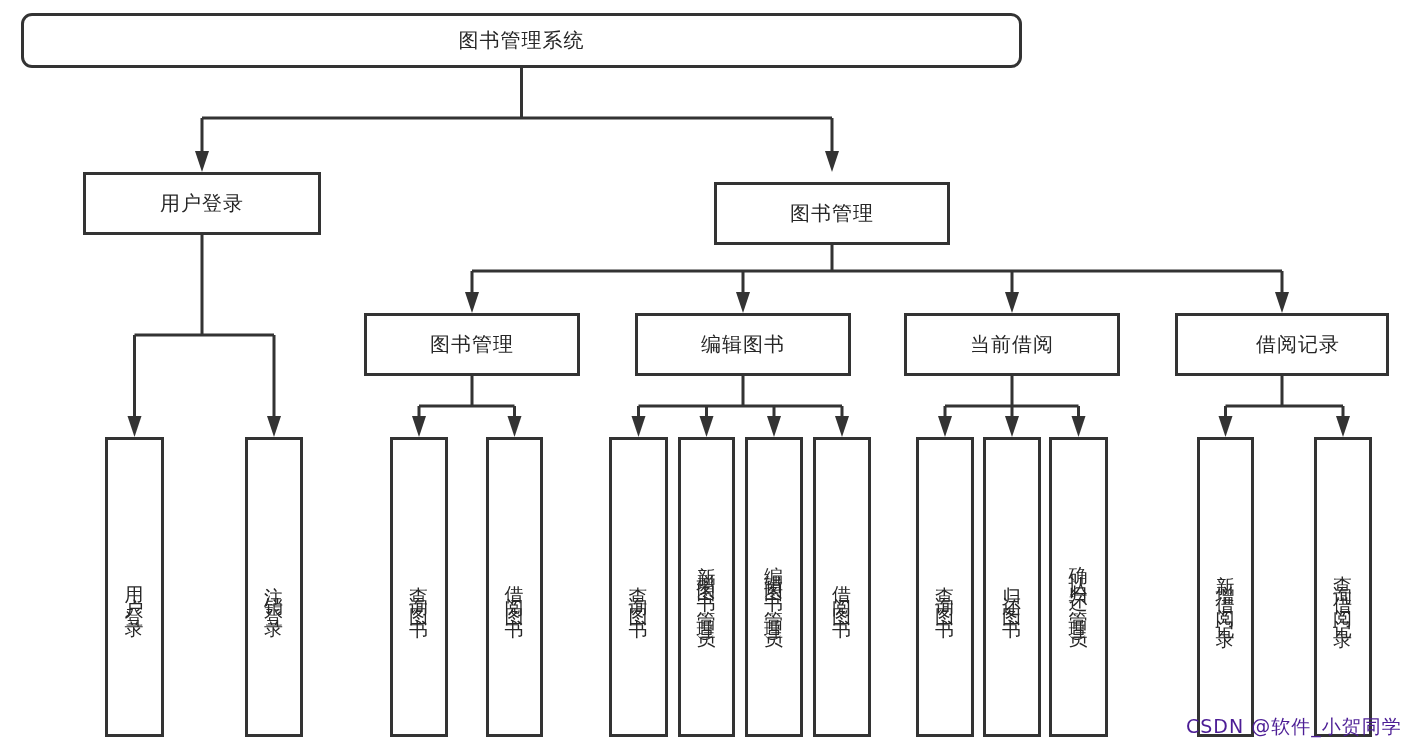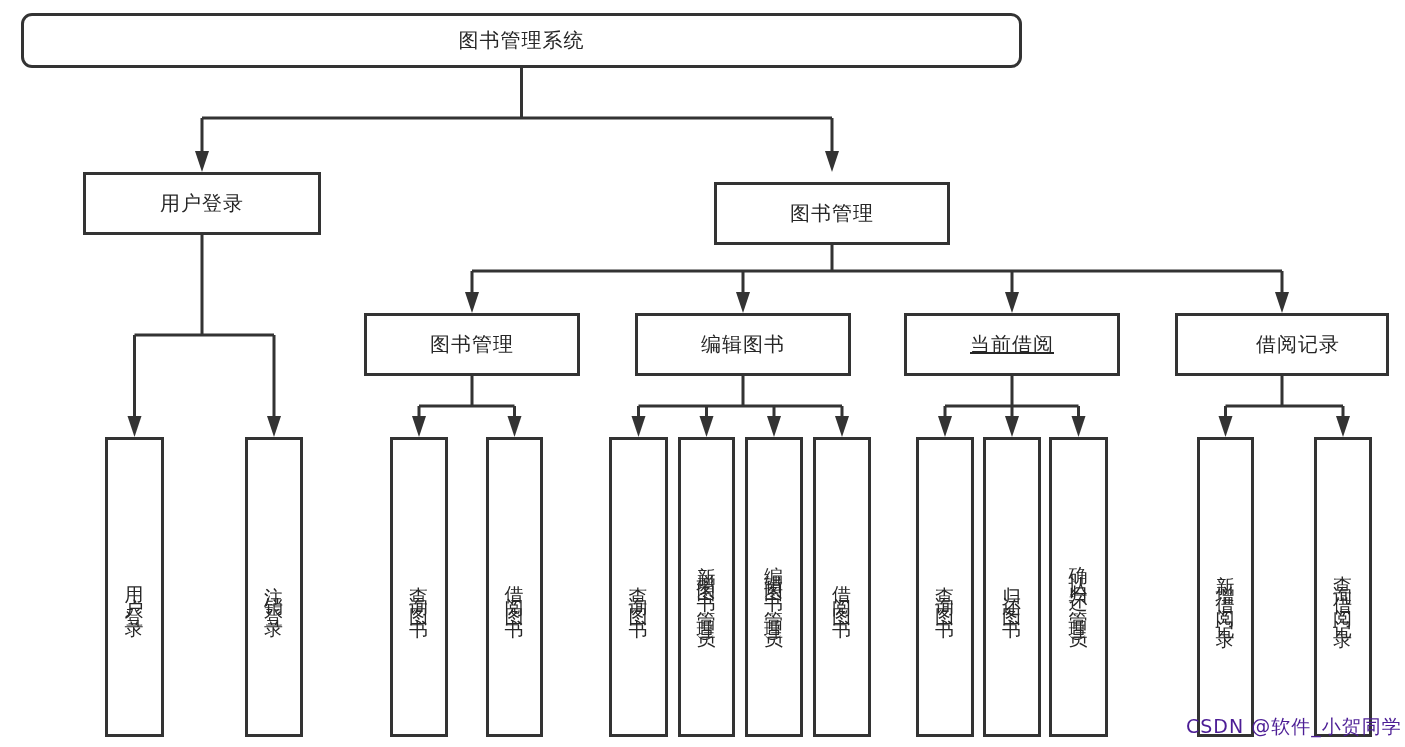--- a/index.html
+++ b/index.html
@@ -114,21 +114,21 @@
     </g>
   </svg>
 
   <div class="box" style="left:21px; top:13px; width:1001px; height:55px;border-radius:11px;">图书管理系统</div>
 
   <div class="box" style="left:83px; top:172px; width:238px; height:63px;">用户登录</div>
   <div class="box" style="left:714px; top:182px; width:236px; height:63px;">图书管理</div>
 
   <div class="box" style="left:364px; top:313px; width:216px; height:63px;">图书管理</div>
   <div class="box" style="left:635px; top:313px; width:216px; height:63px;">编辑图书</div>
-  <div class="box" style="left:904px; top:313px; width:216px; height:63px;text-decoration:underline;">当前借阅</div>
+  <div class="box" style="left:904px; top:313px; width:216px; height:63px;">当前借阅</div>
   <div class="box" style="left:1175px; top:313px; width:214px; height:63px;padding-left:32px;">借阅记录</div>
 
   <div class="vbox" style="left:105px; width:59px;">
     <span class="vtext">用户登录</span>
   </div>
   <div class="vbox" style="left:245px; width:58px;">
     <span class="vtext">注销登录</span>
   </div>
 
   <div class="vbox" style="left:390px; width:58px;">

